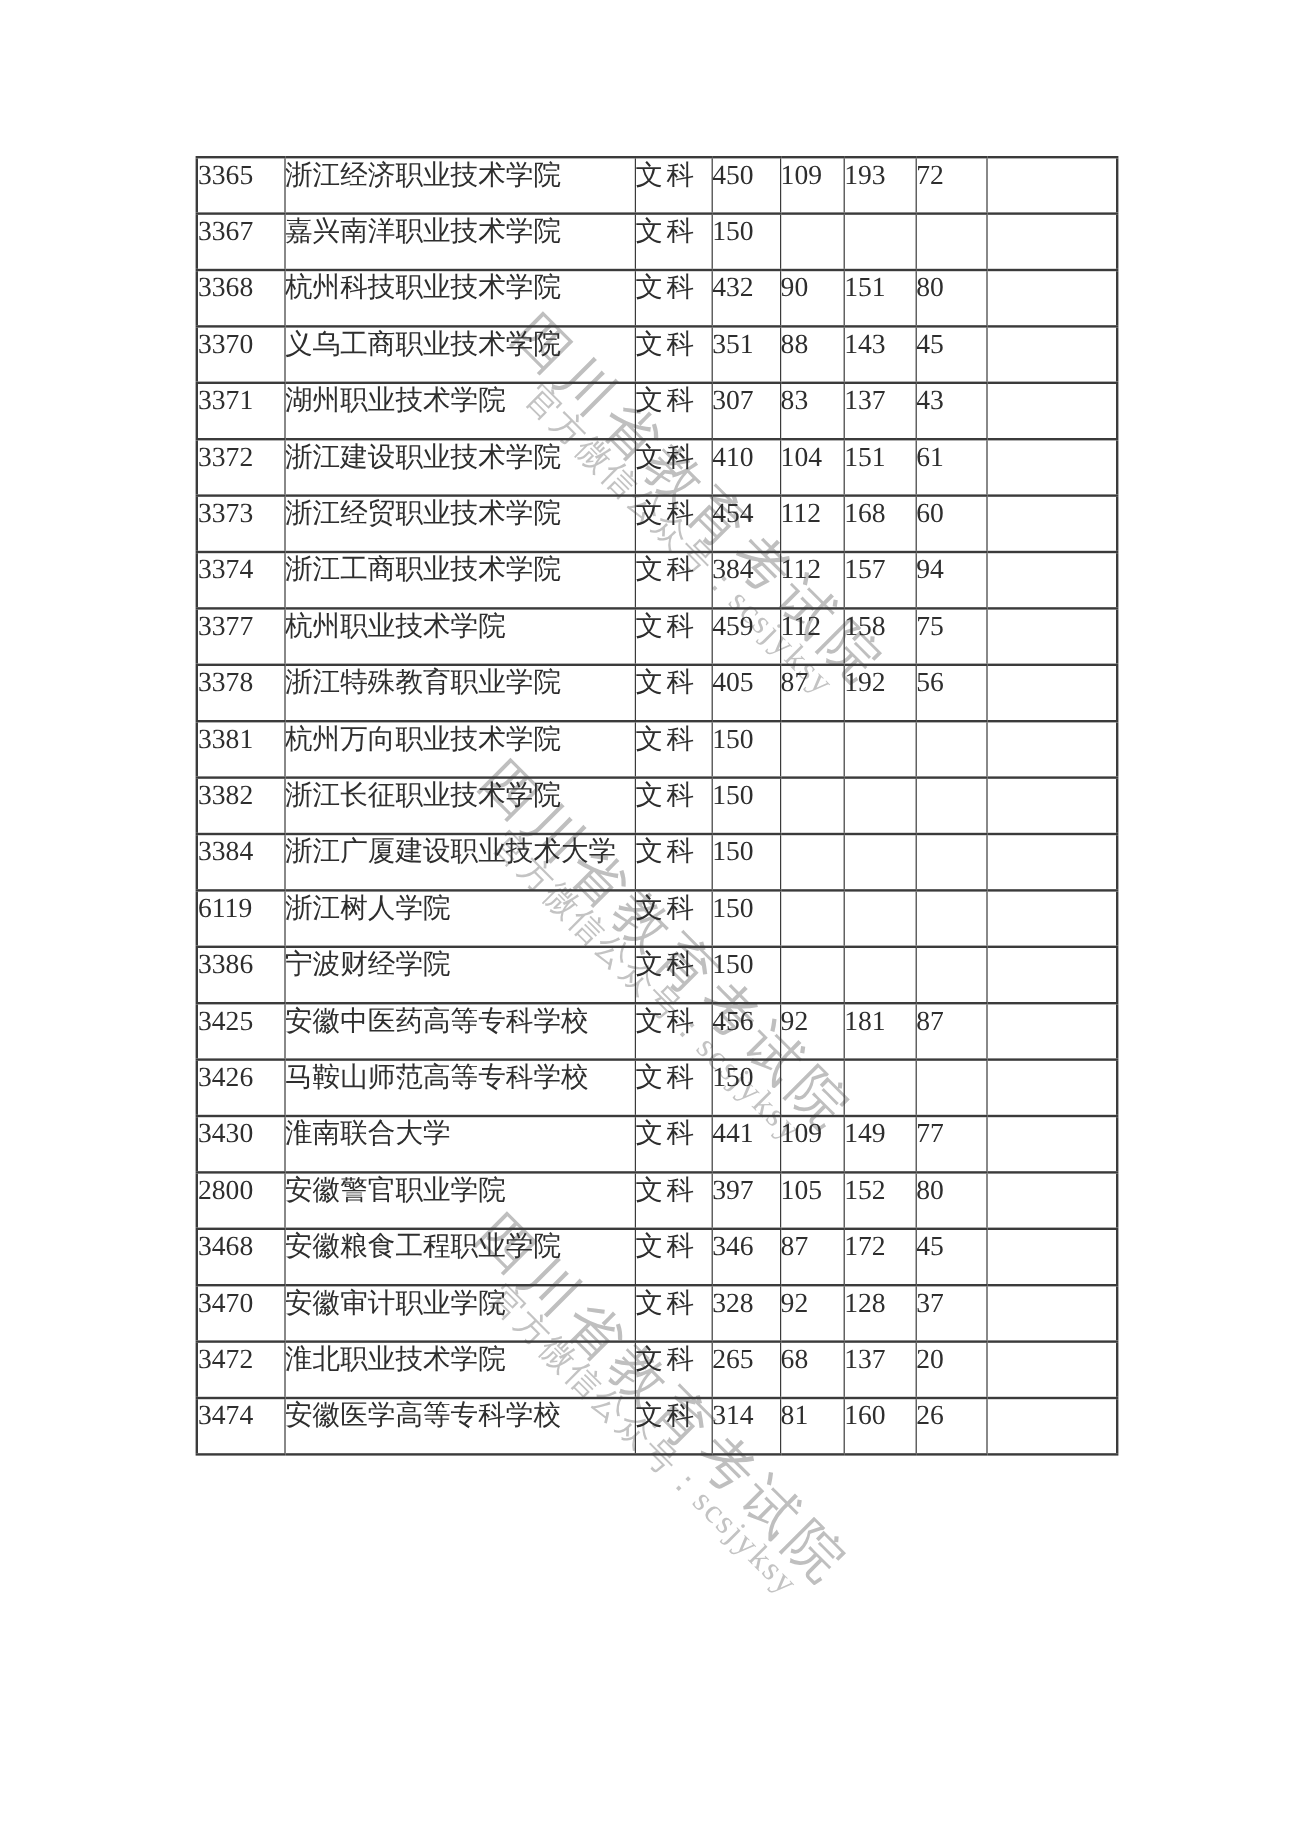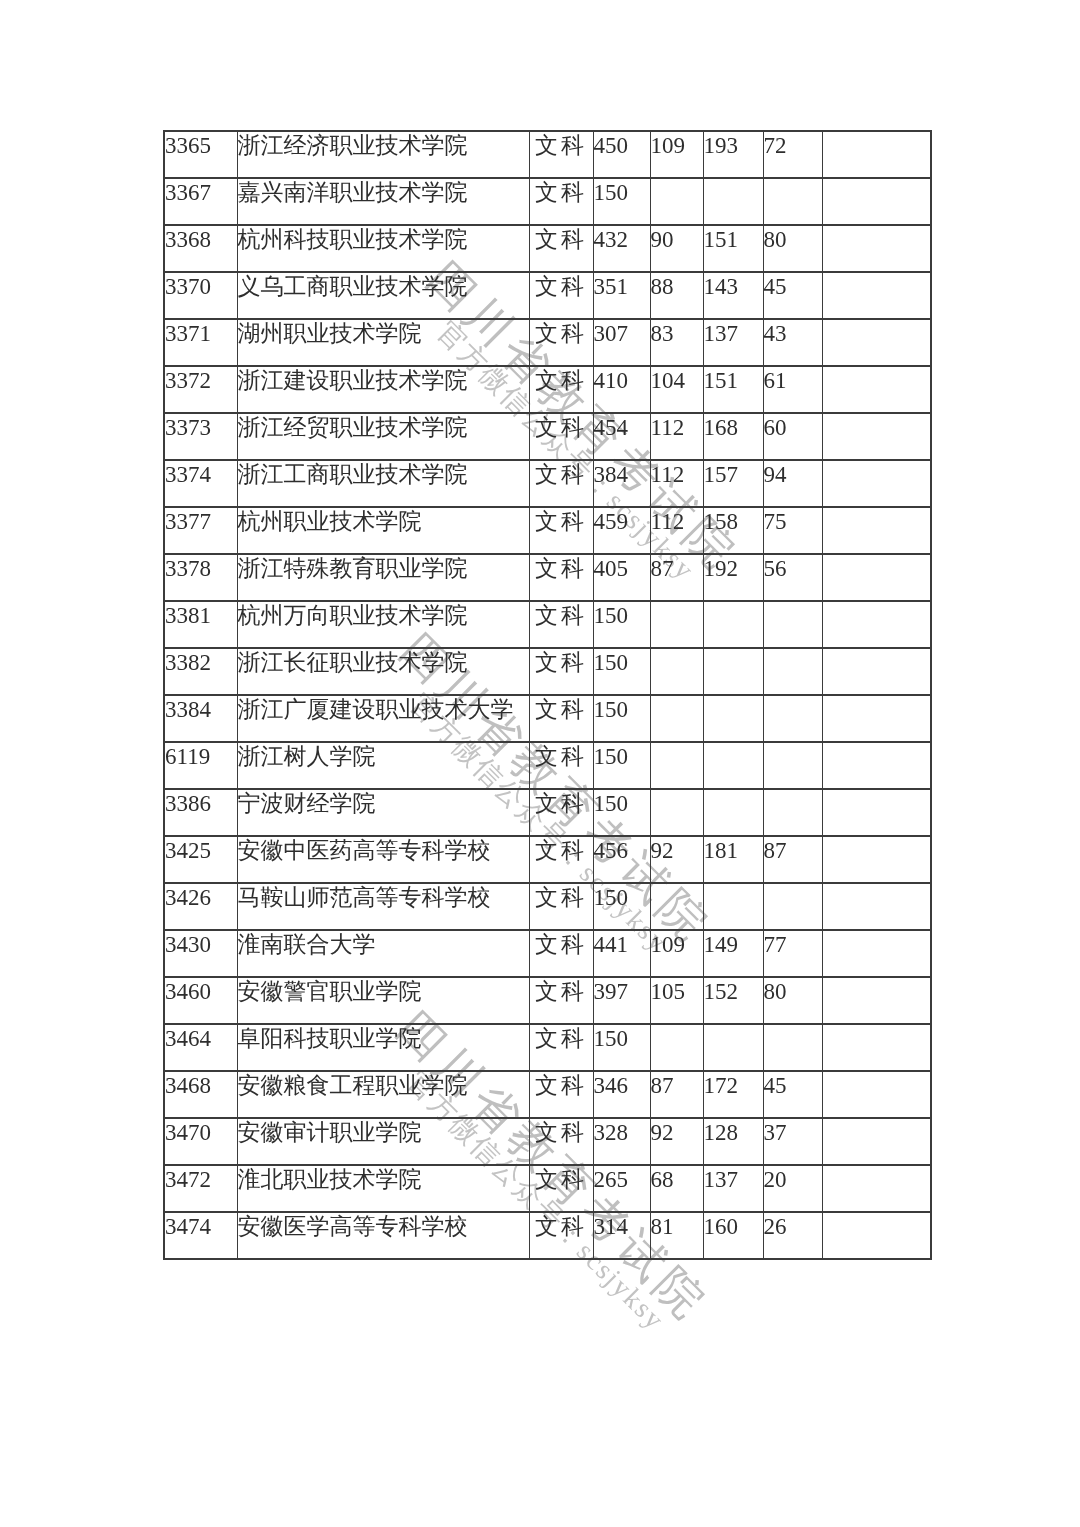--- a/index.html
+++ b/index.html
@@ -61,21 +61,21 @@
     height: 45px;
     padding: 0;
     font-size: 23px;
     line-height: 28px;
     vertical-align: top;
     overflow: hidden;
     white-space: nowrap;
   }
   td.c-code { padding: 7px 0 0 8px; }
   td.c-name { padding: 7px 0 0 10px; }
-  td.c-subj { padding-top: 7px; text-align: center; letter-spacing: 3px; }
+  td.c-subj { padding-top: 7px; letter-spacing: 3px; }
   td.c-num  { padding: 7px 0 0 10px; }
   td.c-blank { }
 </style>
 </head>
 <body>
 
 <div class="page">
 
   <div class="watermark wm-1">
     <div class="wm-big">四川省教育考试院</div>
@@ -277,40 +277,30 @@
         <td class="c-code">3430</td>
         <td class="c-name">淮南联合大学</td>
         <td class="c-subj">文科</td>
         <td class="c-num">441</td>
         <td class="c-num">109</td>
         <td class="c-num">149</td>
         <td class="c-num">77</td>
         <td class="c-blank"></td>
       </tr>
         <tr>
-        <td class="c-code">3460</td>
+        <td class="c-code">2800</td>
         <td class="c-name">安徽警官职业学院</td>
         <td class="c-subj">文科</td>
         <td class="c-num">397</td>
         <td class="c-num">105</td>
         <td class="c-num">152</td>
         <td class="c-num">80</td>
         <td class="c-blank"></td>
       </tr>
         <tr>
-        <td class="c-code">3464</td>
-        <td class="c-name">阜阳科技职业学院</td>
-        <td class="c-subj">文科</td>
-        <td class="c-num">150</td>
-        <td class="c-num"></td>
-        <td class="c-num"></td>
-        <td class="c-num"></td>
-        <td class="c-blank"></td>
-      </tr>
-        <tr>
         <td class="c-code">3468</td>
         <td class="c-name">安徽粮食工程职业学院</td>
         <td class="c-subj">文科</td>
         <td class="c-num">346</td>
         <td class="c-num">87</td>
         <td class="c-num">172</td>
         <td class="c-num">45</td>
         <td class="c-blank"></td>
       </tr>
         <tr>

